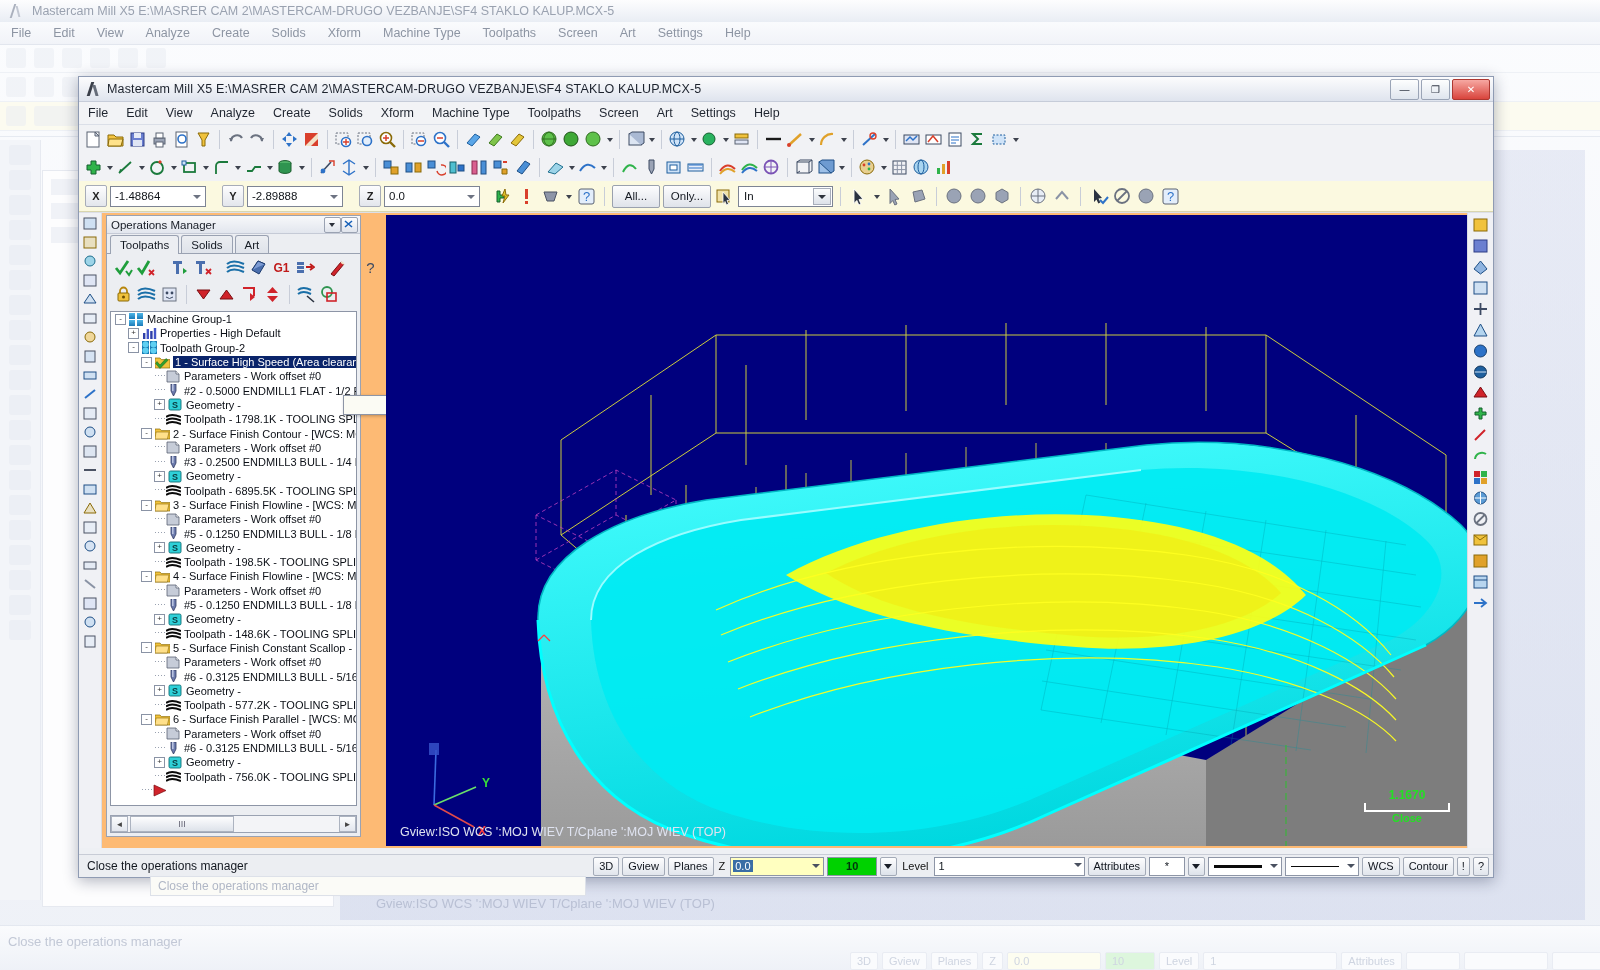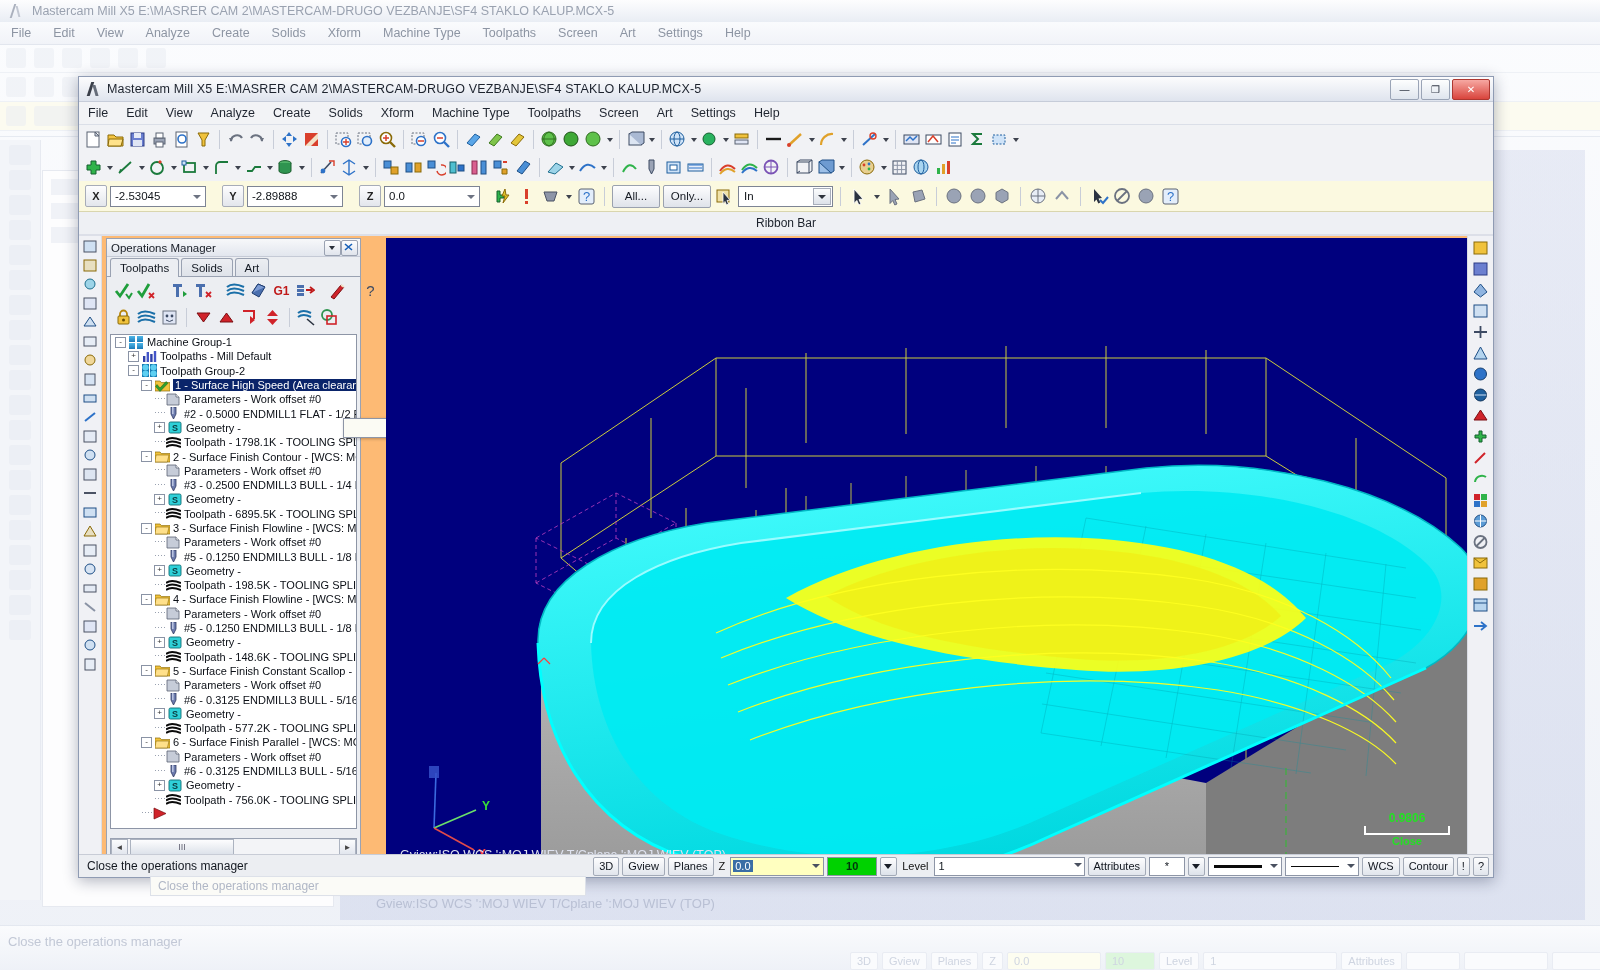--- a/index.html
+++ b/index.html
@@ -590,21 +590,21 @@
         <span class="ic"><svg width="21" height="21" viewBox="0 0 21 21">
               <rect x="4" y="11" width="3" height="6" fill="#2fb34a"></rect>
               <rect x="9" y="7" width="3" height="10" fill="#e0a12a"></rect>
               <rect x="14" y="4" width="3" height="13" fill="#d93f2b"></rect>
             </svg></span>
       </div>
 
       <div class="cbar">
         <span class="axbtn">X</span>
         <span class="cinput">
-          <span>-2.53045</span>
+          <span>-1.48864</span>
           <span class="dd"></span>
         </span>
         <span style="width:10px"></span>
         <span class="axbtn">Y</span>
         <span class="cinput">
           <span>-2.89888</span>
           <span class="dd"></span>
         </span>
         <span style="width:10px"></span>
         <span class="axbtn">Z</span>
@@ -680,21 +680,20 @@
             </svg></span>
         <span class="ic"><svg width="21" height="21" viewBox="0 0 21 21">
               <circle cx="10" cy="10" r="7" fill="#9aa3b5" stroke="#6b7280"></circle>
             </svg></span>
         <span class="ic"><svg width="21" height="21" viewBox="0 0 21 21">
               <rect x="3" y="3" width="15" height="15" rx="2" fill="#e3eefb" stroke="#5a6372"></rect>
               <text x="10.5" y="15" font-size="13" text-anchor="middle" fill="#2d72c8" font-family="Liberation Sans">?</text>
             </svg></span>
       </div>
 
-      <div class="ribbonlbl">Ribbon Bar</div>
     </div>
 
     <div class="fg-body">
 
       <div class="vtb l">
         <div class="vi"><svg width="18" height="17" viewBox="0 0 18 17">
               <rect x="3" y="3" width="12" height="11" fill="#cfe0f2" stroke="#4b5364"></rect>
             </svg></div>
         <div class="vi"><svg width="18" height="17" viewBox="0 0 18 17">
               <rect x="3" y="3" width="12" height="11" fill="#e8dfc0" stroke="#8a6a08"></rect>
@@ -878,21 +877,21 @@
               </div>
               <div class="trow">
                 <span class="sp" style="width:17px"></span>
                 <span class="tg">+</span>
                 <span class="tico"><svg width="15" height="13" viewBox="0 0 15 13">
                     <rect x="1" y="6" width="2.4" height="6" fill="#2f3fa8"></rect>
                     <rect x="4.6" y="2" width="2.4" height="10" fill="#4355c8"></rect>
                     <rect x="8.2" y="4" width="2.4" height="8" fill="#2f3fa8"></rect>
                     <rect x="11.8" y="1" width="2.4" height="11" fill="#4355c8"></rect>
                   </svg></span>
-                <span class="lbl">Toolpaths - Mill Default</span>
+                <span class="lbl">Properties - High Default</span>
               </div>
               <div class="trow">
                 <span class="sp" style="width:17px"></span>
                 <span class="tg">-</span>
                 <span class="tico i-tg"></span>
                 <span class="lbl">Toolpath Group-2</span>
               </div>
               <div class="trow sel">
                 <span class="sp" style="width:30px"></span>
                 <span class="tg">-</span>
@@ -1267,21 +1266,21 @@
             <rect x="-5" y="-62" width="10" height="12" fill="#3550c8" opacity="0.85"></rect>
             <path d="M0 0 L42 -18" stroke="#6ae06a" stroke-width="1.6"></path>
             <text x="48" y="-18" fill="#38e038" font-size="12" font-family="Liberation Sans" font-weight="bold">Y</text>
             <path d="M0 0 L40 22" stroke="#e04a4a" stroke-width="1.6"></path>
             <text x="44" y="30" fill="#ff4040" font-size="12" font-family="Liberation Sans" font-weight="bold">X</text>
           </g>
         </svg>
 
         <div class="gfx-lbl">Gview:ISO   WCS ':MOJ WIEV   T/Cplane ':MOJ WIEV (TOP)</div>
         <div class="scale">
-          <span>0.9806</span>
+          <span>1.1670</span>
           <div class="bar"></div>
           <div class="unit">Close</div>
         </div>
       </div>
 
       <div class="vtb r">
         <div class="vi"><svg width="19" height="18" viewBox="0 0 19 18">
               <rect x="3" y="3" width="13" height="12" fill="#f0c23c" stroke="#8a6a08"></rect>
             </svg></div>
         <div class="vi"><svg width="19" height="18" viewBox="0 0 19 18">

